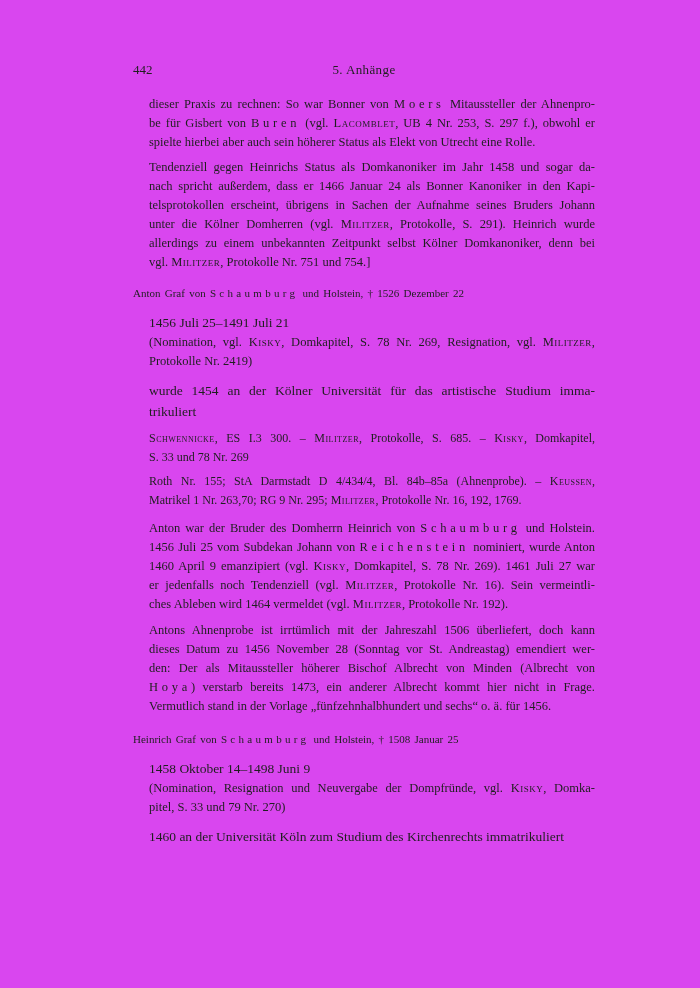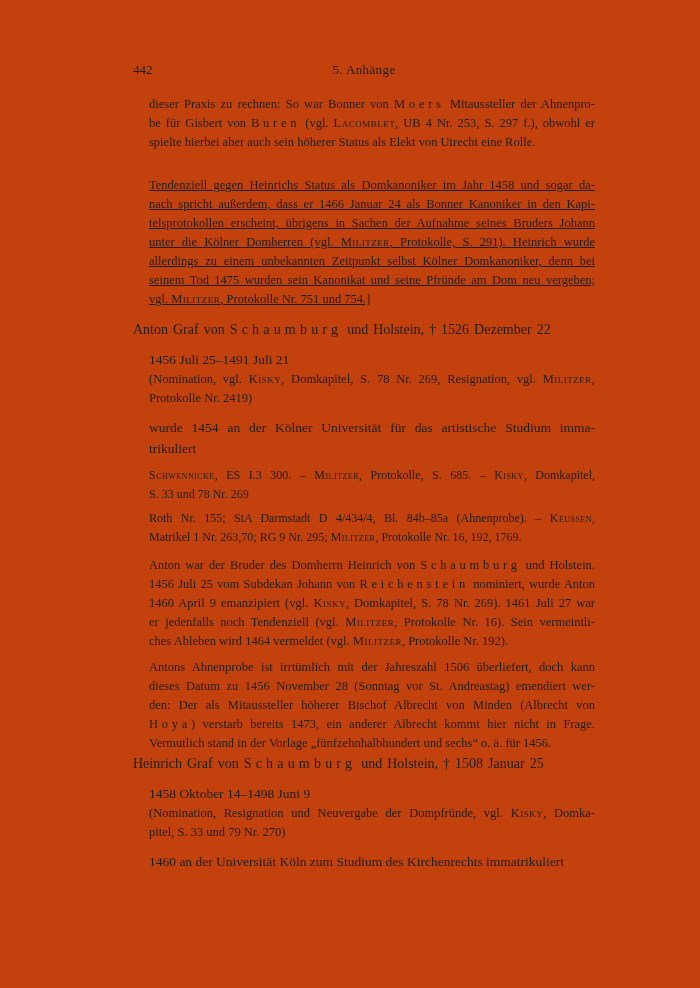--- a/index.html
+++ b/index.html
@@ -1,20 +1,20 @@
 <!DOCTYPE html>
 <html><head>
 <meta charset="utf-8">
 <style>
   html, body { margin: 0; padding: 0; background: #ffffff; }
   .page {
     position: relative;
     width: 700px;
     height: 988px;
-    background: #c2410c;
+    background: #d946ef;
     color: #1f1f1f;
     font-family: "Liberation Serif", serif;
     box-sizing: border-box;
     padding: 60px 0 0 133px;
     overflow: hidden;
   }
   .textblock { width: 462px; }
 
   
   .pagehead {
@@ -34,35 +34,35 @@
     text-align-last: justify;
   }
   .line.last { text-align-last: left; }
 
   .indent { padding-left: 16px; }
 
   .sc { font-variant: small-caps; letter-spacing: 0.04em; }
   .sp { letter-spacing: 0.3em; }
 
   .heading {
-    font-size: 14px;
+    font-size: 11px;
     line-height: 22px;
     margin: 10px 0 8px 0;
     word-spacing: 1.5px;
     white-space: nowrap;
   }
   .tenure { font-size: 13.5px; line-height: 21px; }
   .emph .lines, .emph { font-size: 13.5px; line-height: 21px; }
   .refs { font-size: 12px; line-height: 19px; }
 
-  .mt6 { margin-top: 24px; text-decoration: underline; }
+  .mt6 { margin-top: 6px; }
   .mt5 { margin-top: 5px; }
   .mt7 { margin-top: 7px; }
   .mt9 { margin-top: 9px; }
-  .mt12 { margin-top: 0; }
+  .mt12 { margin-top: 12px; }
 </style>
 </head>
 <body>
 
 <div class="page">
   <div class="textblock">
 
     <div class="pagehead">
       <span class="pageno">442</span>
       <span class="runtitle">5. Anhänge</span>
@@ -73,21 +73,20 @@
         <div class="line"><span class="n">be für Gisbert von </span><span class="sp">Buren</span><span class="n"> (vgl. </span><span class="sc">Lacomblet</span><span class="n">, UB 4 Nr. 253, S. 297 f.), obwohl er</span></div>
         <div class="line last"><span class="n">spielte hierbei aber auch sein höherer Status als Elekt von Utrecht eine Rolle.</span></div>
       </div>
 
     <div class="lines indent mt6">
         <div class="line"><span class="n">Tendenziell gegen Heinrichs Status als Domkanoniker im Jahr 1458 und sogar da-</span></div>
         <div class="line"><span class="n">nach spricht außerdem, dass er 1466 Januar 24 als Bonner Kanoniker in den Kapi-</span></div>
         <div class="line"><span class="n">telsprotokollen erscheint, übrigens in Sachen der Aufnahme seines Bruders Johann</span></div>
         <div class="line"><span class="n">unter die Kölner Domherren (vgl. </span><span class="sc">Militzer</span><span class="n">, Protokolle, S. 291). Heinrich wurde</span></div>
         <div class="line"><span class="n">allerdings zu einem unbekannten Zeitpunkt selbst Kölner Domkanoniker, denn bei</span></div>
-        <div class="line"><span class="n">seinem Tod 1475 wurden sein Kanonikat und seine Pfründe am Dom neu vergeben;</span></div>
         <div class="line last"><span class="n">vgl. </span><span class="sc">Militzer</span><span class="n">, Protokolle Nr. 751 und 754.]</span></div>
       </div>
 
     <div class="heading"><span class="n">Anton Graf von </span><span class="sp">Schaumburg</span><span class="n"> und Holstein, † 1526 Dezember 22</span></div>
 
     <div class="indent">
       <div class="tenure">1456 Juli 25–1491 Juli 21</div>
       <div class="lines">
           <div class="line"><span class="n">(Nomination, vgl. </span><span class="sc">Kisky</span><span class="n">, Domkapitel, S. 78 Nr. 269, Resignation, vgl. </span><span class="sc">Militzer</span><span class="n">,</span></div>
           <div class="line last"><span class="n">Protokolle Nr. 2419)</span></div>

